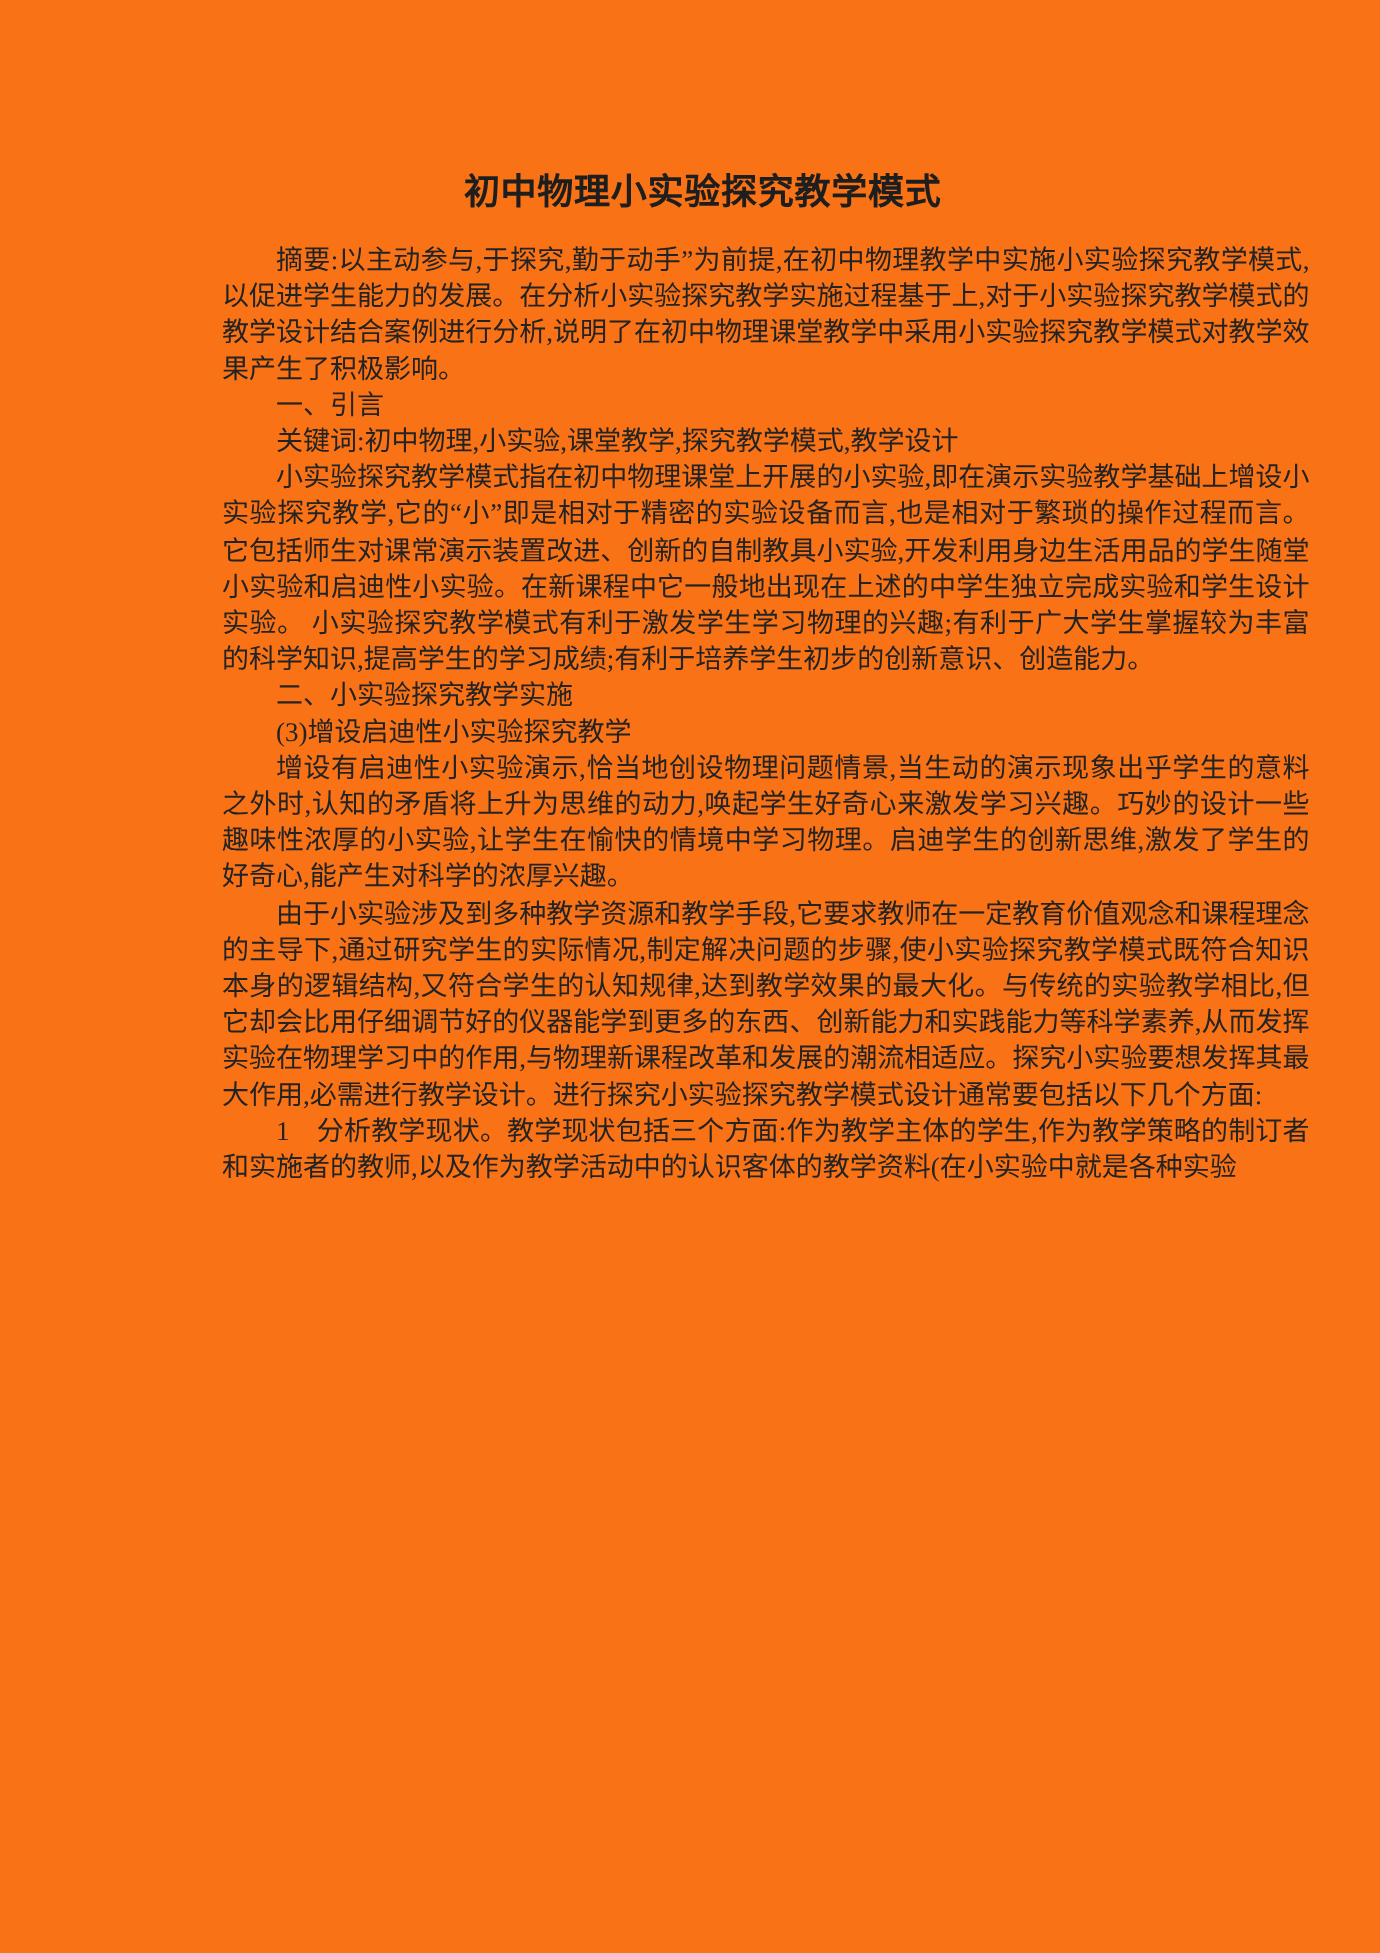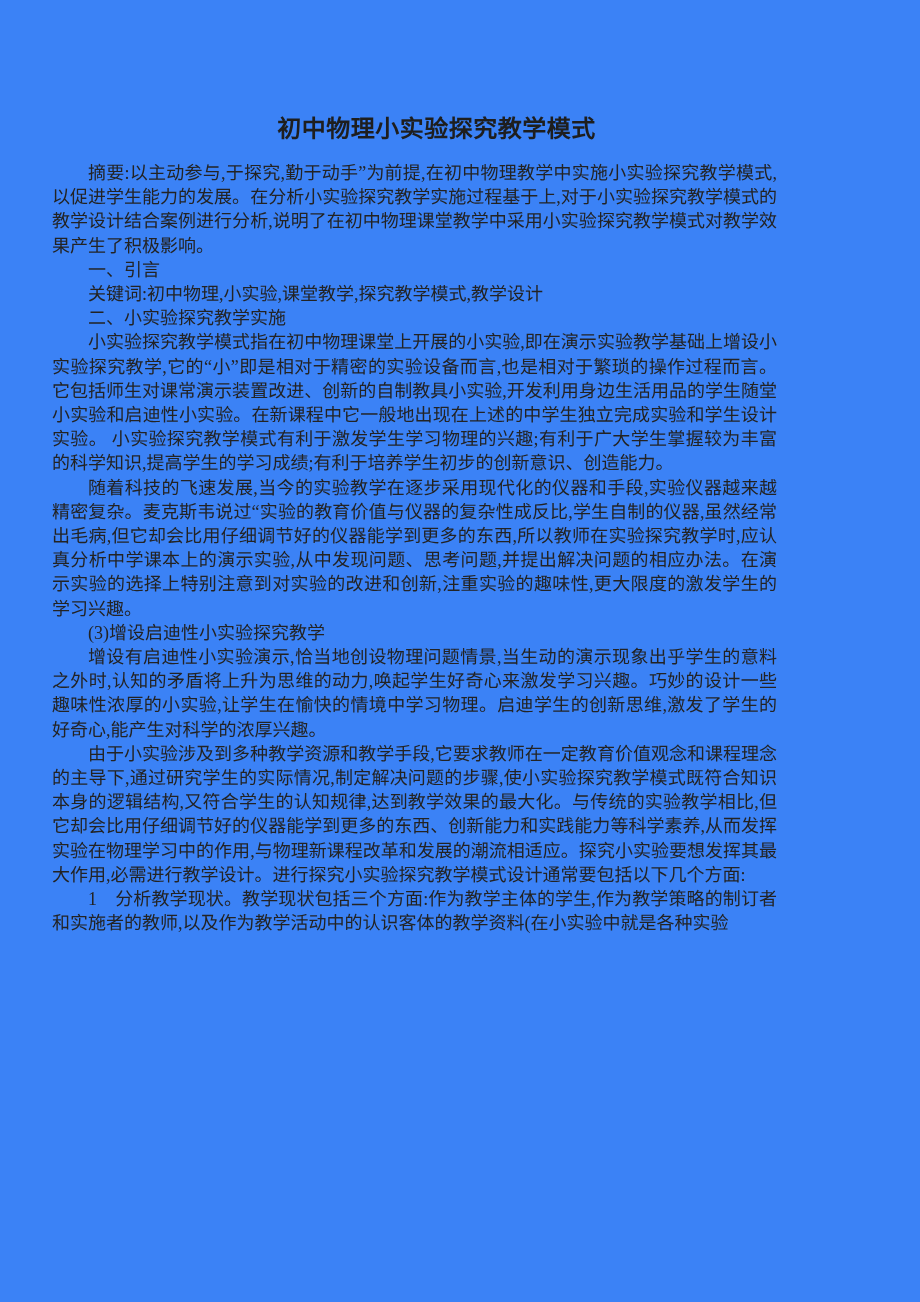--- a/index.html
+++ b/index.html
@@ -5,60 +5,60 @@
   html, body {
     margin: 0;
     padding: 0;
     background: #ffffff;
   }
   .page {
     position: relative;
     width: 920px;
     height: 1302px;
     margin: 0;
-    background: #3b82f6;
+    background: #f97316;
     box-sizing: border-box;
-    padding: 112px 99px 0 52px;
+    padding: 112px 99px 0 116px;
     overflow: hidden;
     font-family: "Liberation Serif", "DejaVu Serif", serif;
     color: #232323;
   }
   .doc-title {
     font-size: 24px;
     font-weight: bold;
     line-height: 34px;
     text-align: center;
     margin: 0 0 15px 0;
     letter-spacing: 0.5px;
     color: #1e1e1e;
     font-family: "Liberation Serif", "DejaVu Serif", serif;
   }
   .doc-body {
     width: 725px;
+    margin-left: 32px;
   }
   .doc-body p.para {
     margin: 0;
     font-size: 18px;
     line-height: 24.2px;
     text-align: justify;
     text-indent: 2em;
     word-break: break-all;
     color: #232323;
   }
 </style>
 </head>
 <body>
 
 <div class="page">
   <h1 class="doc-title">初中物理小实验探究教学模式</h1>
   <div class="doc-body">
       <p class="para">摘要:以主动参与,于探究,勤于动手”为前提,在初中物理教学中实施小实验探究教学模式,以促进学生能力的发展。在分析小实验探究教学实施过程基于上,对于小实验探究教学模式的教学设计结合案例进行分析,说明了在初中物理课堂教学中采用小实验探究教学模式对教学效果产生了积极影响。</p>
       <p class="para">一、引言</p>
       <p class="para">关键词:初中物理,小实验,课堂教学,探究教学模式,教学设计</p>
+      <p class="para">小实验探究教学模式指在初中物理课堂上开展的小实验,即在演示实验教学基础上增设小实验探究教学,它的“小”即是相对于精密的实验设备而言,也是相对于繁琐的操作过程而言。它包括师生对课常演示装置改进、创新的自制教具小实验,开发利用身边生活用品的学生随堂小实验和启迪性小实验。在新课程中它一般地出现在上述的中学生独立完成实验和学生设计实验。 小实验探究教学模式有利于激发学生学习物理的兴趣;有利于广大学生掌握较为丰富的科学知识,提高学生的学习成绩;有利于培养学生初步的创新意识、创造能力。</p>
       <p class="para">二、小实验探究教学实施</p>
-      <p class="para">小实验探究教学模式指在初中物理课堂上开展的小实验,即在演示实验教学基础上增设小实验探究教学,它的“小”即是相对于精密的实验设备而言,也是相对于繁琐的操作过程而言。它包括师生对课常演示装置改进、创新的自制教具小实验,开发利用身边生活用品的学生随堂小实验和启迪性小实验。在新课程中它一般地出现在上述的中学生独立完成实验和学生设计实验。 小实验探究教学模式有利于激发学生学习物理的兴趣;有利于广大学生掌握较为丰富的科学知识,提高学生的学习成绩;有利于培养学生初步的创新意识、创造能力。</p>
-      <p class="para">随着科技的飞速发展,当今的实验教学在逐步采用现代化的仪器和手段,实验仪器越来越精密复杂。麦克斯韦说过“实验的教育价值与仪器的复杂性成反比,学生自制的仪器,虽然经常出毛病,但它却会比用仔细调节好的仪器能学到更多的东西,所以教师在实验探究教学时,应认真分析中学课本上的演示实验,从中发现问题、思考问题,并提出解决问题的相应办法。在演示实验的选择上特别注意到对实验的改进和创新,注重实验的趣味性,更大限度的激发学生的学习兴趣。</p>
       <p class="para">(3)增设启迪性小实验探究教学</p>
       <p class="para">增设有启迪性小实验演示,恰当地创设物理问题情景,当生动的演示现象出乎学生的意料之外时,认知的矛盾将上升为思维的动力,唤起学生好奇心来激发学习兴趣。巧妙的设计一些趣味性浓厚的小实验,让学生在愉快的情境中学习物理。启迪学生的创新思维,激发了学生的好奇心,能产生对科学的浓厚兴趣。</p>
       <p class="para">由于小实验涉及到多种教学资源和教学手段,它要求教师在一定教育价值观念和课程理念的主导下,通过研究学生的实际情况,制定解决问题的步骤,使小实验探究教学模式既符合知识本身的逻辑结构,又符合学生的认知规律,达到教学效果的最大化。与传统的实验教学相比,但它却会比用仔细调节好的仪器能学到更多的东西、创新能力和实践能力等科学素养,从而发挥实验在物理学习中的作用,与物理新课程改革和发展的潮流相适应。探究小实验要想发挥其最大作用,必需进行教学设计。进行探究小实验探究教学模式设计通常要包括以下几个方面:</p>
       <p class="para">1　分析教学现状。教学现状包括三个方面:作为教学主体的学生,作为教学策略的制订者和实施者的教师,以及作为教学活动中的认识客体的教学资料(在小实验中就是各种实验</p>
     </div>
 </div>
 
 </body></html>

